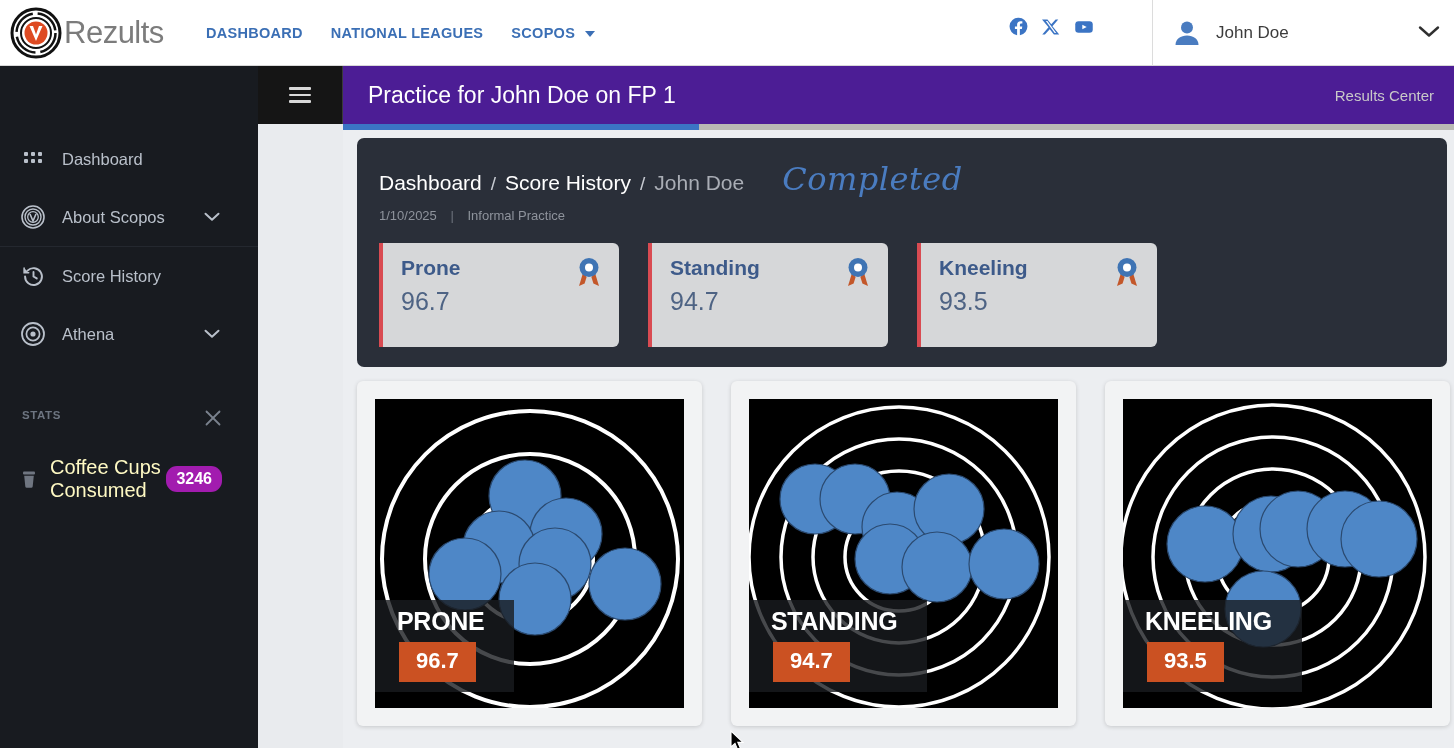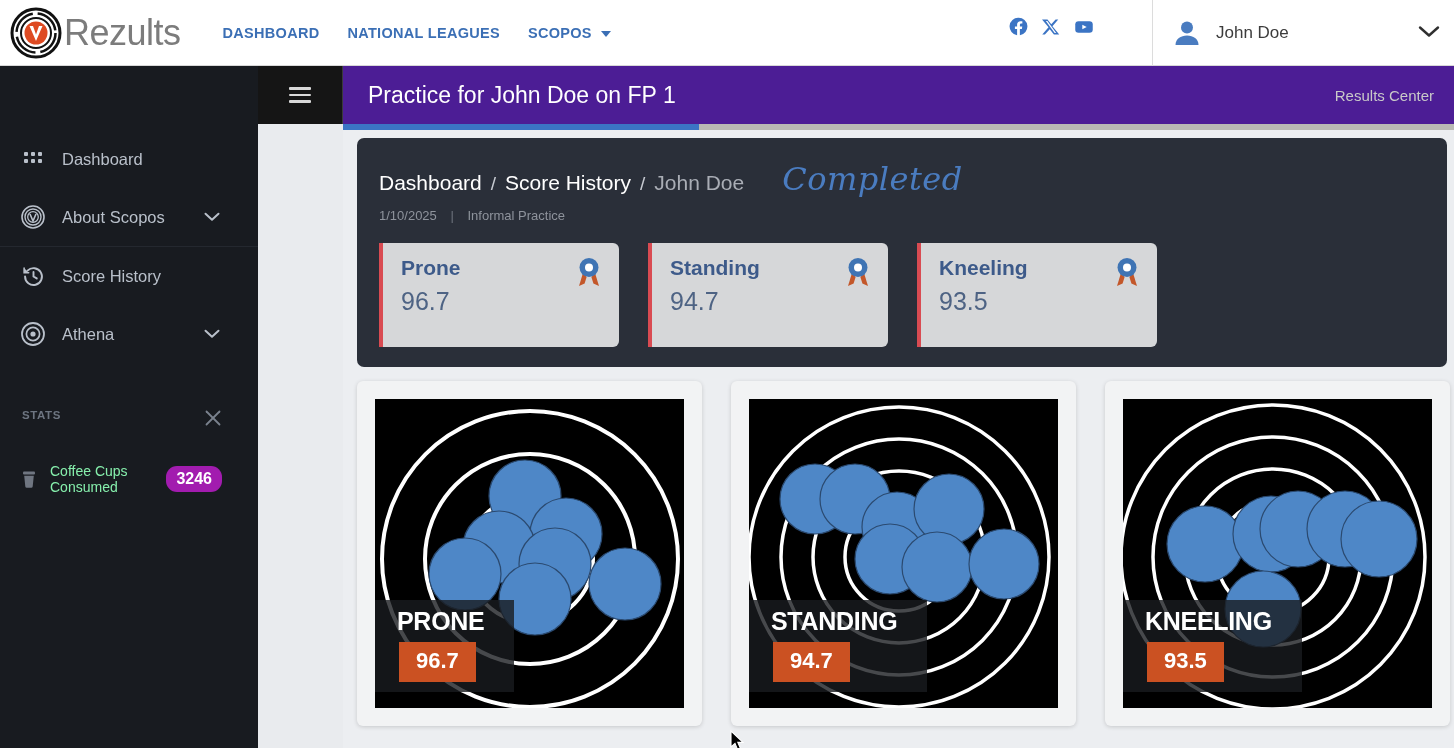--- a/index.html
+++ b/index.html
@@ -14,21 +14,21 @@
   .topnav {
     position: absolute; top: 0; left: 0;
     width: 1454px; height: 66px;
     background: #ffffff;
     border-bottom: 1px solid #d8d8d8;
     display: flex; align-items: center;
   }
   .brand { display: flex; align-items: center; margin-left: 10px; }
   .brand-logo { width: 52px; height: 52px; flex: 0 0 52px; }
   .brand-text {
-    font-size: 36px; color: #7c7c7c; letter-spacing: -0.5px;
+    font-size: 31px; color: #7c7c7c; letter-spacing: -0.5px;
     margin-left: 2px; font-weight: 400;
   }
   .nav-links { display: flex; align-items: center; margin-left: 42px; gap: 28px; }
   .nav-link {
     color: #3b6fb5; font-weight: bold; font-size: 14.5px;
     letter-spacing: 0.3px; cursor: pointer; white-space: nowrap;
   }
   .nav-caret {
     display: inline-block; width: 0; height: 0; margin-left: 5px;
     border-left: 5px solid transparent; border-right: 5px solid transparent;
@@ -70,21 +70,21 @@
     display: flex; align-items: flex-start; justify-content: space-between;
     padding: 0 36px 0 22px; height: 48px; margin-top: 46px;
   }
   .stats-title { font-size: 11.5px; font-weight: bold; letter-spacing: 0.6px; color: #6d7581; }
   .stats-close { color: #7a828e; cursor: pointer; }
   .stats-row {
     display: flex; align-items: center; height: 44px;
     padding-left: 22px; padding-right: 36px; cursor: pointer;
   }
   .stats-row .sr-icon { width: 18px; flex: 0 0 18px; margin-right: 10px; display:flex; align-items:center; }
-  .stats-row .sr-label { font-size: 14px; color: #86efac; flex: 1; }
+  .stats-row .sr-label { font-size: 20px; color: #fef9c3; flex: 1; }
   .stats-badge {
     background: #a21caf; color: #fff; font-size: 16px; font-weight: bold;
     border-radius: 11px; padding: 3px 10px; line-height: 1.2;
   }
 
   
   .hamburger-block {
     position: absolute; top: 66px; left: 258px;
     width: 85px; height: 58px; background: #151515;
     display: flex; align-items: center; justify-content: center;

